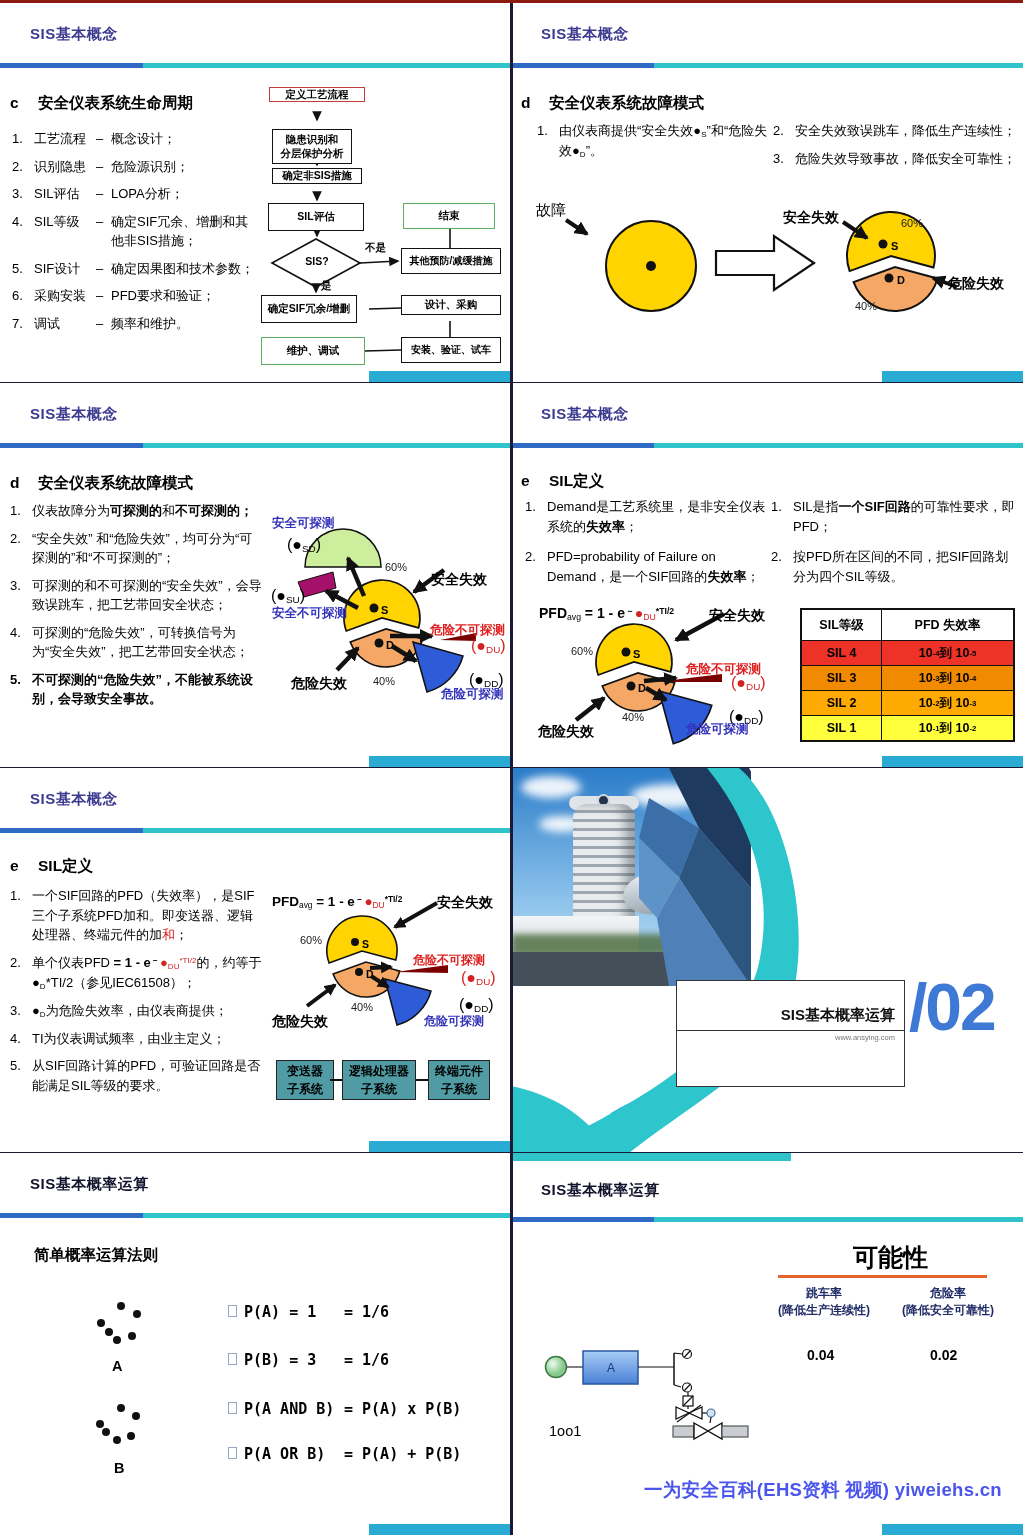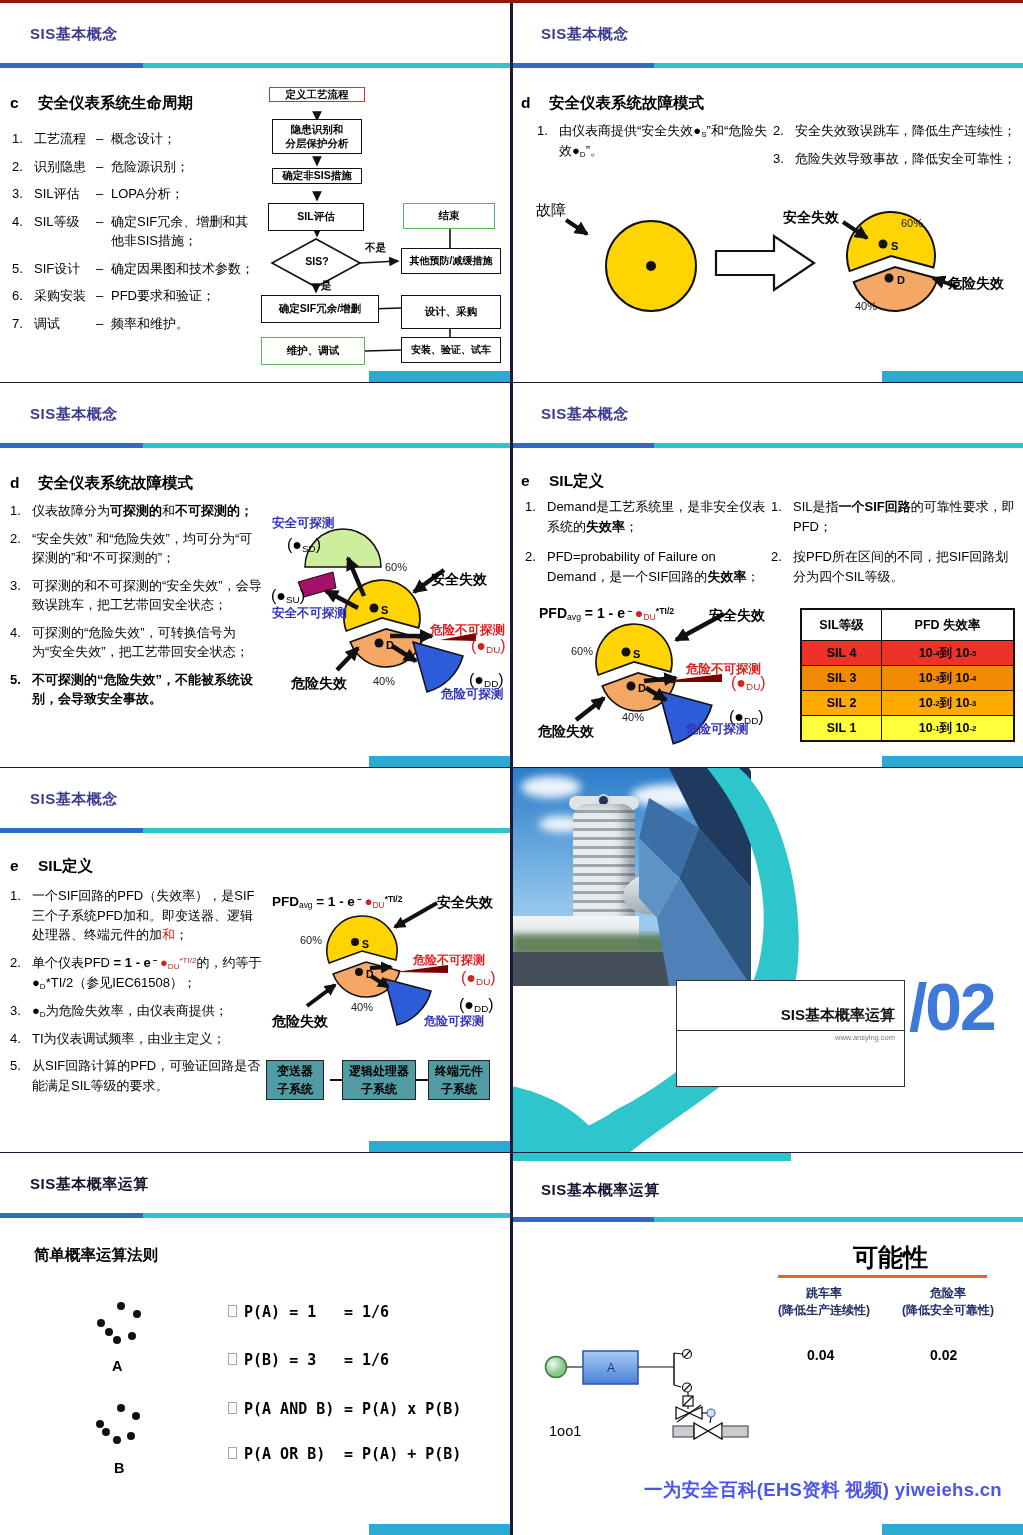--- a/index.html
+++ b/index.html
@@ -151,31 +151,31 @@
       <line x1="64" y1="111" x2="64" y2="119" stroke="#111" stroke-width="1.6" marker-end="url(#fah)"></line>
       <line x1="64" y1="150" x2="64" y2="155" stroke="#111" stroke-width="1.6" marker-end="url(#fah)"></line>
       <line x1="107" y1="182" x2="145" y2="180" stroke="#111" stroke-width="1.6" marker-end="url(#fah)"></line>
       <line x1="197" y1="148" x2="197" y2="167" stroke="#111" stroke-width="1.6"></line>
       <line x1="63" y1="206" x2="63" y2="211" stroke="#111" stroke-width="1.6" marker-end="url(#fah)"></line>
       <line x1="116" y1="228" x2="148" y2="227" stroke="#111" stroke-width="1.6"></line>
       <line x1="197" y1="240" x2="197" y2="256" stroke="#111" stroke-width="1.6"></line>
       <line x1="148" y1="269" x2="112" y2="270" stroke="#111" stroke-width="1.6"></line>
     </svg>
     <div class="fb red" style="left:16px;top:6px;width:96px;height:15px">定义工艺流程</div>
-    <div class="fb" style="left:19px;top:38px;width:90px;height:35px">隐患识别和
+    <div class="fb" style="left:19px;top:48px;width:80px;height:35px">隐患识别和
 分层保护分析</div>
     <div class="fb" style="left:19px;top:87px;width:90px;height:16px">确定非SIS措施</div>
     <div class="fb" style="left:15px;top:122px;width:96px;height:28px">SIL评估</div>
     <div class="flab" style="left:46px;top:174px;width:36px;text-align:center">SIS?</div>
     <div class="flab" style="left:112px;top:160px">不是</div>
     <div class="flab" style="left:68px;top:198px">是</div>
     <div class="fb green" style="left:150px;top:122px;width:92px;height:26px">结束</div>
     <div class="fb sm" style="left:148px;top:167px;width:100px;height:26px">其他预防/减缓措施</div>
-    <div class="fb" style="left:8px;top:214px;width:118px;height:28px">确定SIF冗余/增删</div>
-    <div class="fb" style="left:148px;top:214px;width:100px;height:34px">设计、采购</div>
+    <div class="fb" style="left:8px;top:214px;width:96px;height:28px">确定SIF冗余/增删</div>
+    <div class="fb" style="left:148px;top:214px;width:100px;height:20px">设计、采购</div>
     <div class="fb green" style="left:8px;top:256px;width:104px;height:28px">维护、调试</div>
     <div class="fb sm" style="left:148px;top:256px;width:100px;height:26px">安装、验证、试车</div>
   </div>
   <div class="botbar"></div>
 </div>
 
 <div class="slide b-b" style="left:511px;top:3px;width:512px;height:380px">
   <div class="sl-header">SIS基本概念</div>
   <div class="hrbar">
         <span class="b1"></span>
@@ -450,21 +450,21 @@
     <line x1="42" y1="113" x2="70" y2="92" stroke="#111" stroke-width="4" marker-end="url(#p5ah)"></line>
   </svg>
   <span class="lab bold" style="left:437px;top:126px">安全失效</span>
   <span class="lab pct" style="left:300px;top:166px">60%</span>
   <span class="lab red" style="left:413px;top:184px;font-size:12px">危险不可探测</span>
   <span class="lab dot" style="left:461px;top:201px"><span class="rs-r">(●</span><span class="rs-rsub">DU</span><span class="rs-r">)</span></span>
   <span class="lab pct" style="left:351px;top:233px">40%</span>
   <span class="lab dot" style="left:459px;top:228px"><span>(</span><span>●</span><span class="rs-sub">DD</span><span>)</span></span>
   <span class="lab blue" style="left:424px;top:245px;font-size:12px">危险可探测</span>
   <span class="lab bold" style="left:272px;top:245px">危险失效</span>
-  <div class="ssbox" style="left:266px;top:292px;width:58px;height:40px">变送器
+  <div class="ssbox" style="left:276px;top:292px;width:58px;height:40px">变送器
 子系统</div>
   <div class="conn" style="left:330px;top:311px;width:12px"></div>
   <div class="ssbox" style="left:342px;top:292px;width:74px;height:40px">逻辑处理器
 子系统</div>
   <div class="conn" style="left:416px;top:311px;width:12px"></div>
   <div class="ssbox" style="left:428px;top:292px;width:62px;height:40px">终端元件
 子系统</div>
   <div class="botbar"></div>
 </div>
 

